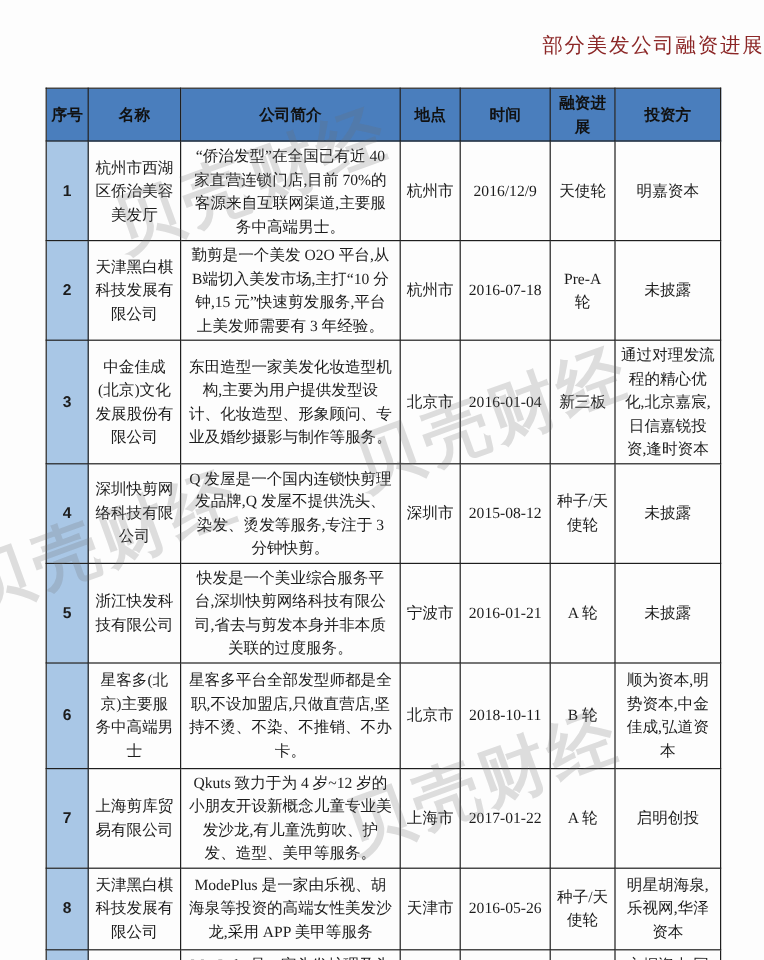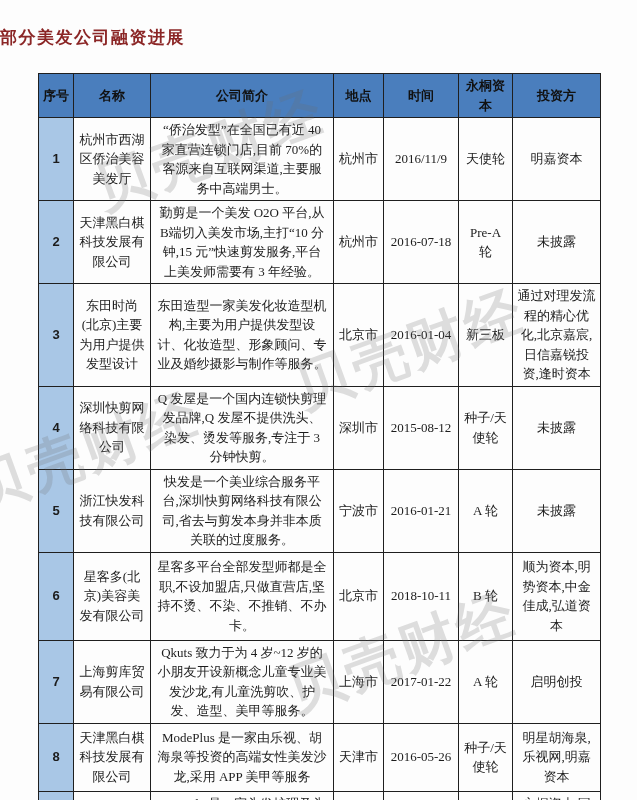--- a/index.html
+++ b/index.html
@@ -1,21 +1,21 @@
 <!DOCTYPE html>
 <html><head>
 <meta charset="utf-8">
 <style>
   html,body{margin:0;padding:0;}
   body{
     width:637px;height:800px;background:#fdfdfd;overflow:hidden;position:relative;
     font-family:"Liberation Serif","DejaVu Serif",serif;color:#1c1c1c;
   }
   .page-title{
-    margin-top:26px;text-align:left;font-size:17px;font-weight:bold;
+    margin-top:26px;text-align:right;font-size:17px;font-weight:normal;
     letter-spacing:1.5px;color:#8b2626;
   }
   table.fin-table{
     border-collapse:collapse;table-layout:fixed;width:562px;
     margin:24px 0 0 38px;position:relative;z-index:1;background:transparent;
   }
   .fin-table th,.fin-table td{
     border:1px solid #1f1f1f;text-align:center;vertical-align:middle;
     font-size:13px;padding:2px 4px;line-height:1.5;word-break:break-word;
   }
@@ -53,46 +53,46 @@
       <col style="width:54px">
     <col style="width:88px">
   </colgroup>
   <thead>
     <tr>
       <th>序号</th>
       <th>名称</th>
       <th>公司简介</th>
       <th>地点</th>
       <th>时间</th>
-      <th>永桐资本</th>
+      <th>融资进展</th>
       <th>投资方</th>
     </tr>
   </thead>
   <tbody>
     <tr style="height:74px">
       <td class="cell-no">1</td>
       <td class="cell-name">杭州市西湖区侨治美容美发厅</td>
       <td class="cell-intro">“侨治发型”在全国已有近 40 家直营连锁门店,目前 70%的客源来自互联网渠道,主要服务中高端男士。</td>
       <td class="cell-location">杭州市</td>
-      <td class="cell-date">2016/11/9</td>
+      <td class="cell-date">2016/12/9</td>
       <td class="cell-round">天使轮</td>
       <td class="cell-investors">明嘉资本</td>
     </tr>
     <tr style="height:74px">
       <td class="cell-no">2</td>
       <td class="cell-name">天津黑白棋科技发展有限公司</td>
       <td class="cell-intro">勤剪是一个美发 O2O 平台,从B端切入美发市场,主打“10 分钟,15 元”快速剪发服务,平台上美发师需要有 3 年经验。</td>
       <td class="cell-location">杭州市</td>
       <td class="cell-date">2016-07-18</td>
       <td class="cell-round">Pre-A 轮</td>
       <td class="cell-investors">未披露</td>
     </tr>
     <tr style="height:84px">
       <td class="cell-no">3</td>
-      <td class="cell-name">东田时尚(北京)主要为用户提供发型设计</td>
+      <td class="cell-name">中金佳成(北京)文化发展股份有限公司</td>
       <td class="cell-intro">东田造型一家美发化妆造型机构,主要为用户提供发型设计、化妆造型、形象顾问、专业及婚纱摄影与制作等服务。</td>
       <td class="cell-location">北京市</td>
       <td class="cell-date">2016-01-04</td>
       <td class="cell-round">新三板</td>
       <td class="cell-investors">通过对理发流程的精心优化,北京嘉宸,日信嘉锐投资,逢时资本</td>
     </tr>
     <tr style="height:70px">
       <td class="cell-no">4</td>
       <td class="cell-name">深圳快剪网络科技有限公司</td>
       <td class="cell-intro">Q 发屋是一个国内连锁快剪理发品牌,Q 发屋不提供洗头、染发、烫发等服务,专注于 3 分钟快剪。</td>
@@ -105,21 +105,21 @@
       <td class="cell-no">5</td>
       <td class="cell-name">浙江快发科技有限公司</td>
       <td class="cell-intro">快发是一个美业综合服务平台,深圳快剪网络科技有限公司,省去与剪发本身并非本质关联的过度服务。</td>
       <td class="cell-location">宁波市</td>
       <td class="cell-date">2016-01-21</td>
       <td class="cell-round">A 轮</td>
       <td class="cell-investors">未披露</td>
     </tr>
     <tr style="height:88px">
       <td class="cell-no">6</td>
-      <td class="cell-name">星客多(北京)美容美发有限公司</td>
+      <td class="cell-name">星客多(北京)主要服务中高端男士</td>
       <td class="cell-intro">星客多平台全部发型师都是全职,不设加盟店,只做直营店,坚持不烫、不染、不推销、不办卡。</td>
       <td class="cell-location">北京市</td>
       <td class="cell-date">2018-10-11</td>
       <td class="cell-round">B 轮</td>
       <td class="cell-investors">顺为资本,明势资本,中金佳成,弘道资本</td>
     </tr>
     <tr style="height:72px">
       <td class="cell-no">7</td>
       <td class="cell-name">上海剪库贸易有限公司</td>
       <td class="cell-intro">Qkuts 致力于为 4 岁~12 岁的小朋友开设新概念儿童专业美发沙龙,有儿童洗剪吹、护发、造型、美甲等服务。</td>
@@ -128,21 +128,21 @@
       <td class="cell-round">A 轮</td>
       <td class="cell-investors">启明创投</td>
     </tr>
     <tr style="height:68px">
       <td class="cell-no">8</td>
       <td class="cell-name">天津黑白棋科技发展有限公司</td>
       <td class="cell-intro">ModePlus 是一家由乐视、胡海泉等投资的高端女性美发沙龙,采用 APP 美甲等服务</td>
       <td class="cell-location">天津市</td>
       <td class="cell-date">2016-05-26</td>
       <td class="cell-round">种子/天使轮</td>
-      <td class="cell-investors">明星胡海泉,乐视网,明嘉资本</td>
+      <td class="cell-investors">明星胡海泉,乐视网,华泽资本</td>
     </tr>
     <tr style="height:84px">
       <td class="cell-no">9</td>
       <td class="cell-name">北京小悦科技有限公司</td>
       <td class="cell-intro">Mr. Judy 是一家头发护理及头皮管理服务提供商,主营业务包括洗发造型、头发护理、头皮管理等服务。</td>
       <td class="cell-location">北京市</td>
       <td class="cell-date">2021-10-12</td>
       <td class="cell-round">Pre-A 轮</td>
       <td class="cell-investors">永桐资本,国文文化投资(北京)有限公司,安允投资</td>
     </tr>

